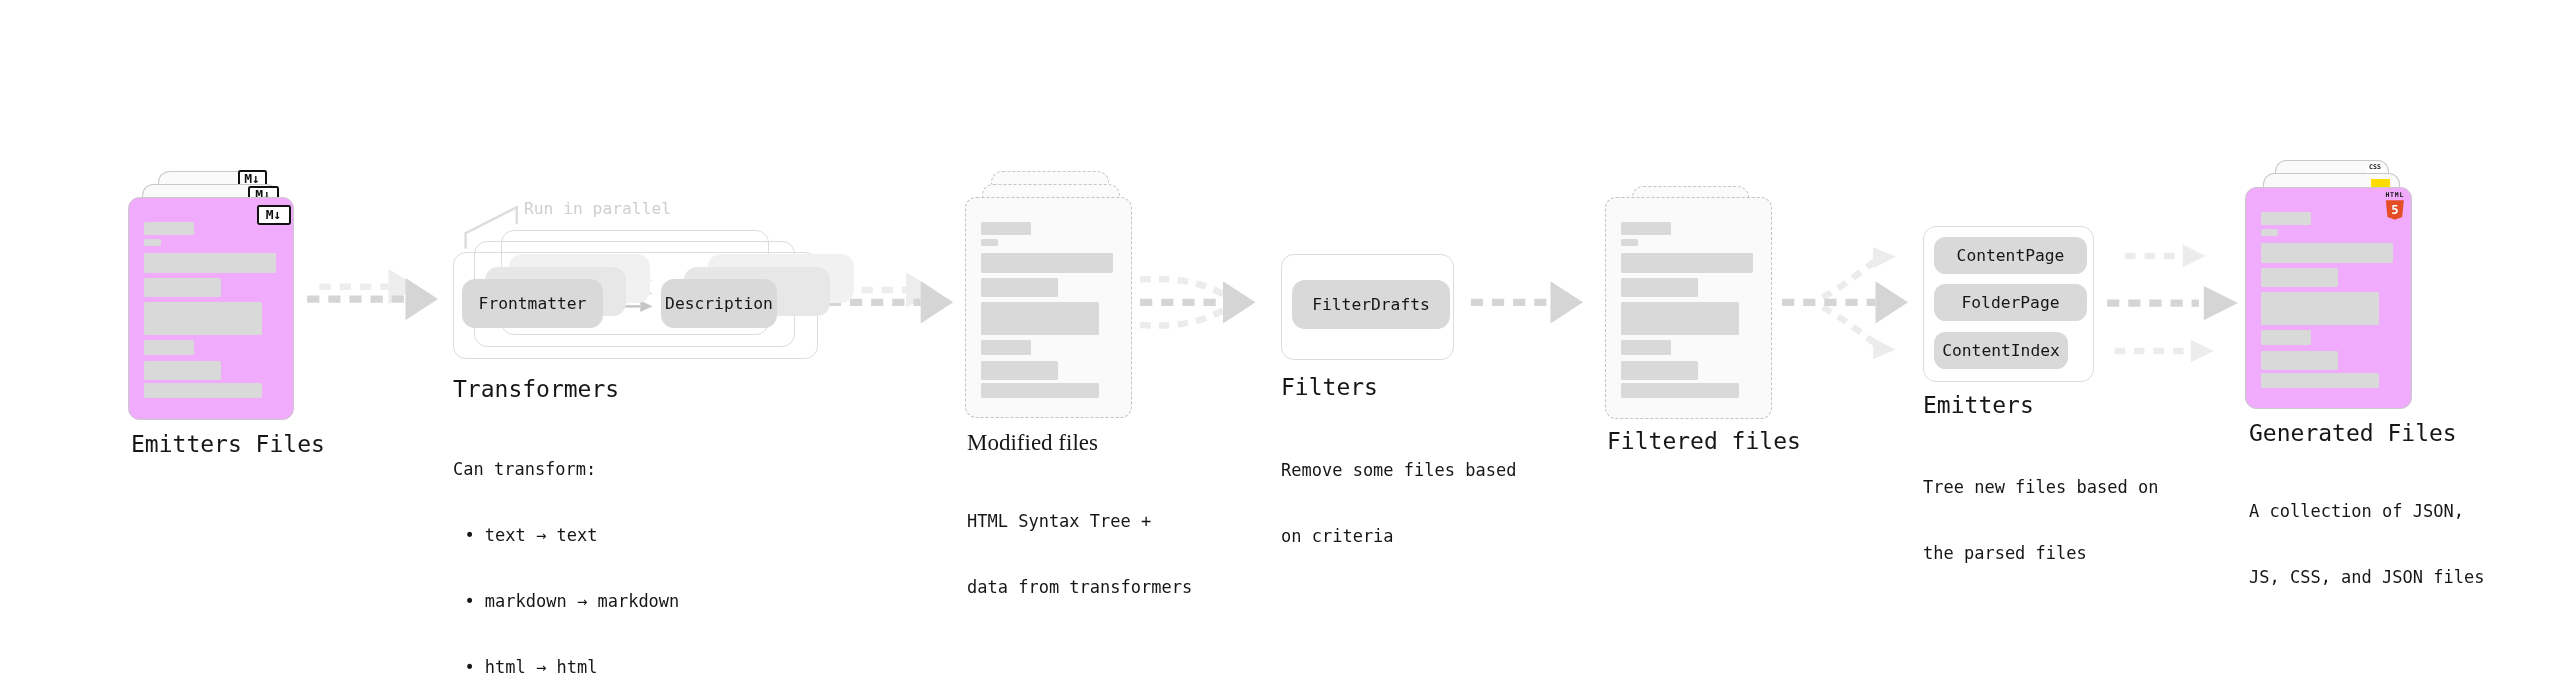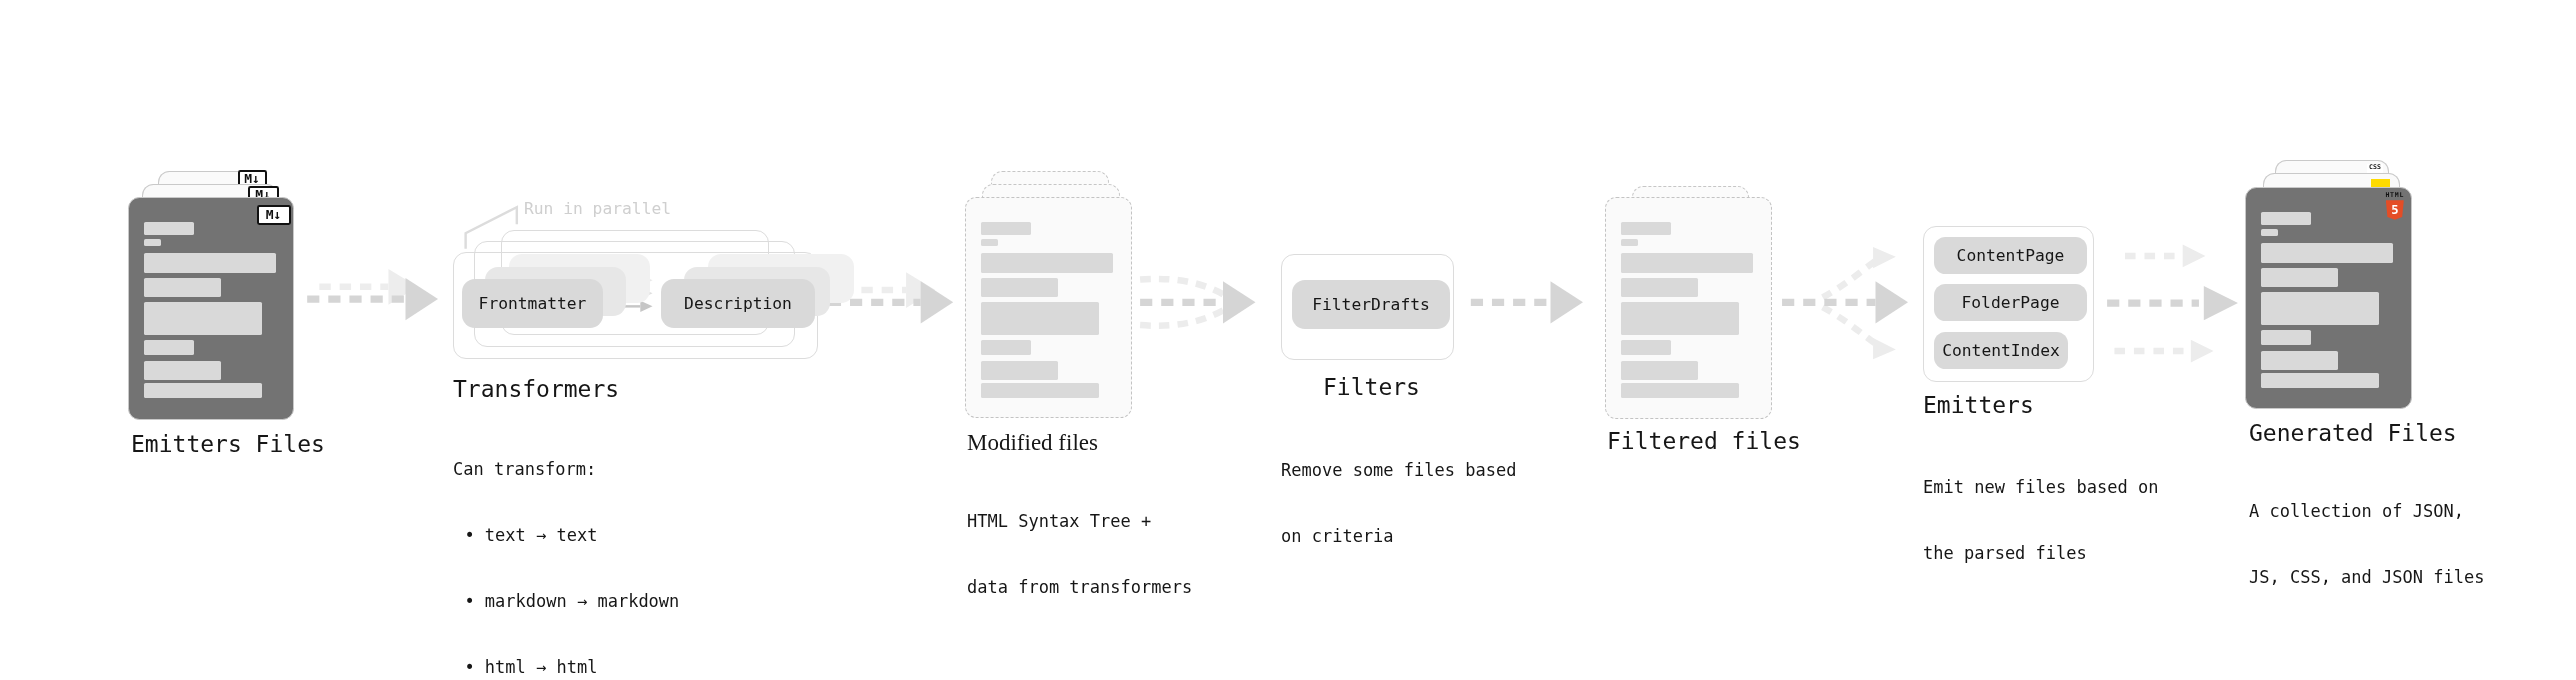--- a/index.html
+++ b/index.html
@@ -1,21 +1,21 @@
 <!DOCTYPE html>
 <html style="font-size:13px"><head>
 <meta charset="utf-8">
 <style>
   html,body{margin:0;padding:0;background:#ffffff;}
   #canvas{
     position:relative;width:2576px;height:681px;background:#ffffff;overflow:hidden;
     font-family:"DejaVu Sans Mono","Liberation Mono",monospace;color:#161616;
   }
   
-  .doc{position:absolute;background:#737373;border:1.6px solid #c9c9c9;border-radius:11.4px;box-sizing:border-box;}
+  .doc{position:absolute;background:#f0abfc;border:1.6px solid #c9c9c9;border-radius:11.4px;box-sizing:border-box;}
   .doc.dashed{border:1.6px dashed #c3c3c3;background:#fafafa;}
   .doc-strip{position:absolute;background:#fafafa;border:1.6px solid #c9c9c9;border-bottom:none;
     border-radius:11.4px 11.4px 0 0;box-sizing:border-box;}
   .doc-strip.dashed{border:1.6px dashed #c6c6c6;border-bottom:none;background:#fbfbfb;}
   .bar{position:absolute;background:#d9d9d9;border-radius:1.6px;}
   
   .tbox{position:absolute;border:1.6px solid #dcdcdc;border-radius:13px;box-sizing:border-box;background:transparent;}
   
   .pill{position:absolute;background:#d9d9d9;border-radius:13px;display:flex;align-items:center;justify-content:center;
     font-size:16.3px;color:#161616;white-space:nowrap;}
@@ -128,21 +128,21 @@
     <div class="tbox" style="left:501px;top:230px;width:268px;height:105px;"></div>
     <div class="tbox" style="left:474px;top:241px;width:321px;height:106px;"></div>
     <div class="tbox" style="left:453px;top:252px;width:365px;height:107px;"></div>
 
     <div class="pill ghost2" style="left:509px;top:254px;width:141px;height:49px;"></div>
     <div class="pill ghost1" style="left:485px;top:267px;width:141px;height:49px;"></div>
     <div class="pill" style="left:462px;top:279px;width:141px;height:49px;">Frontmatter</div>
 
     <div class="pill ghost2" style="left:708px;top:254px;width:146px;height:49px;"></div>
     <div class="pill ghost1" style="left:684px;top:267px;width:146px;height:49px;"></div>
-    <div class="pill" style="left:661px;top:279px;width:154px;height:49px;">Description</div>
+    <div class="pill" style="left:661px;top:279px;width:116px;height:49px;">Description</div>
 
     <div class="stage-label" style="left:453px;top:377px;">Transformers</div>
     <div class="stage-sub" style="left:453px;top:414px;">
       <div>Can transform:</div>
       <div style="padding-left:11.4px;">• text → text</div>
       <div style="padding-left:11.4px;text-align:right;">• markdown → markdown</div>
       <div style="padding-left:11.4px;">• html → html</div>
     </div>
   </div>
 
@@ -162,21 +162,21 @@
     <div class="stage-label" style="left:967px;top:431px;font-family:Liberation Serif, serif;">Modified files</div>
     <div class="stage-sub" style="left:967px;top:466px;">
       <div>HTML Syntax Tree +</div>
       <div>data from transformers</div>
     </div>
   </div>
 
   <div>
     <div class="tbox" style="left:1281px;top:254px;width:173px;height:106px;background:#fff;"></div>
     <div class="pill" style="left:1292px;top:280px;width:158px;height:49px;">FilterDrafts</div>
-    <div class="stage-label" style="left:1323px;top:375px;">Filters</div>
+    <div class="stage-label" style="left:1281px;top:375px;">Filters</div>
     <div class="stage-sub" style="left:1281px;top:415px;">
       <div>Remove some files based</div>
       <div>on criteria</div>
     </div>
   </div>
 
   <div>
     <div class="doc-strip dashed" style="left:1632px;top:186px;width:117px;height:32.5px;"></div>
     <div class="doc dashed doc-lines" style="left:1605px;top:197px;width:167px;height:222px;">
         <div class="bar" style="left: 15.4px; top: 24.4px; width: 50px; height: 12.2px;"></div>
@@ -191,21 +191,21 @@
     <div class="stage-label" style="left:1607px;top:429px;">Filtered files</div>
   </div>
 
   <div>
     <div class="tbox" style="left:1923px;top:226px;width:171px;height:156px;background:#fff;"></div>
     <div class="pill" style="left:1934px;top:237px;width:153px;height:37px;border-radius:11.4px;">ContentPage</div>
     <div class="pill" style="left:1934px;top:284px;width:153px;height:37px;border-radius:11.4px;">FolderPage</div>
     <div class="pill" style="left:1934px;top:332px;width:134px;height:37px;border-radius:11.4px;">ContentIndex</div>
     <div class="stage-label" style="left:1923px;top:393px;">Emitters</div>
     <div class="stage-sub" style="left:1923px;top:432px;">
-      <div>Emit new files based on</div>
+      <div>Tree new files based on</div>
       <div>the parsed files</div>
     </div>
   </div>
 
   <div>
     <div class="doc-strip" style="left:2275px;top:160px;width:114px;height:32.5px;">
       <div class="css-badge" style="right:4.9px;top:3.3px;">
         <span>CSS</span>
         <span class="bluebar"></span>
       </div>

